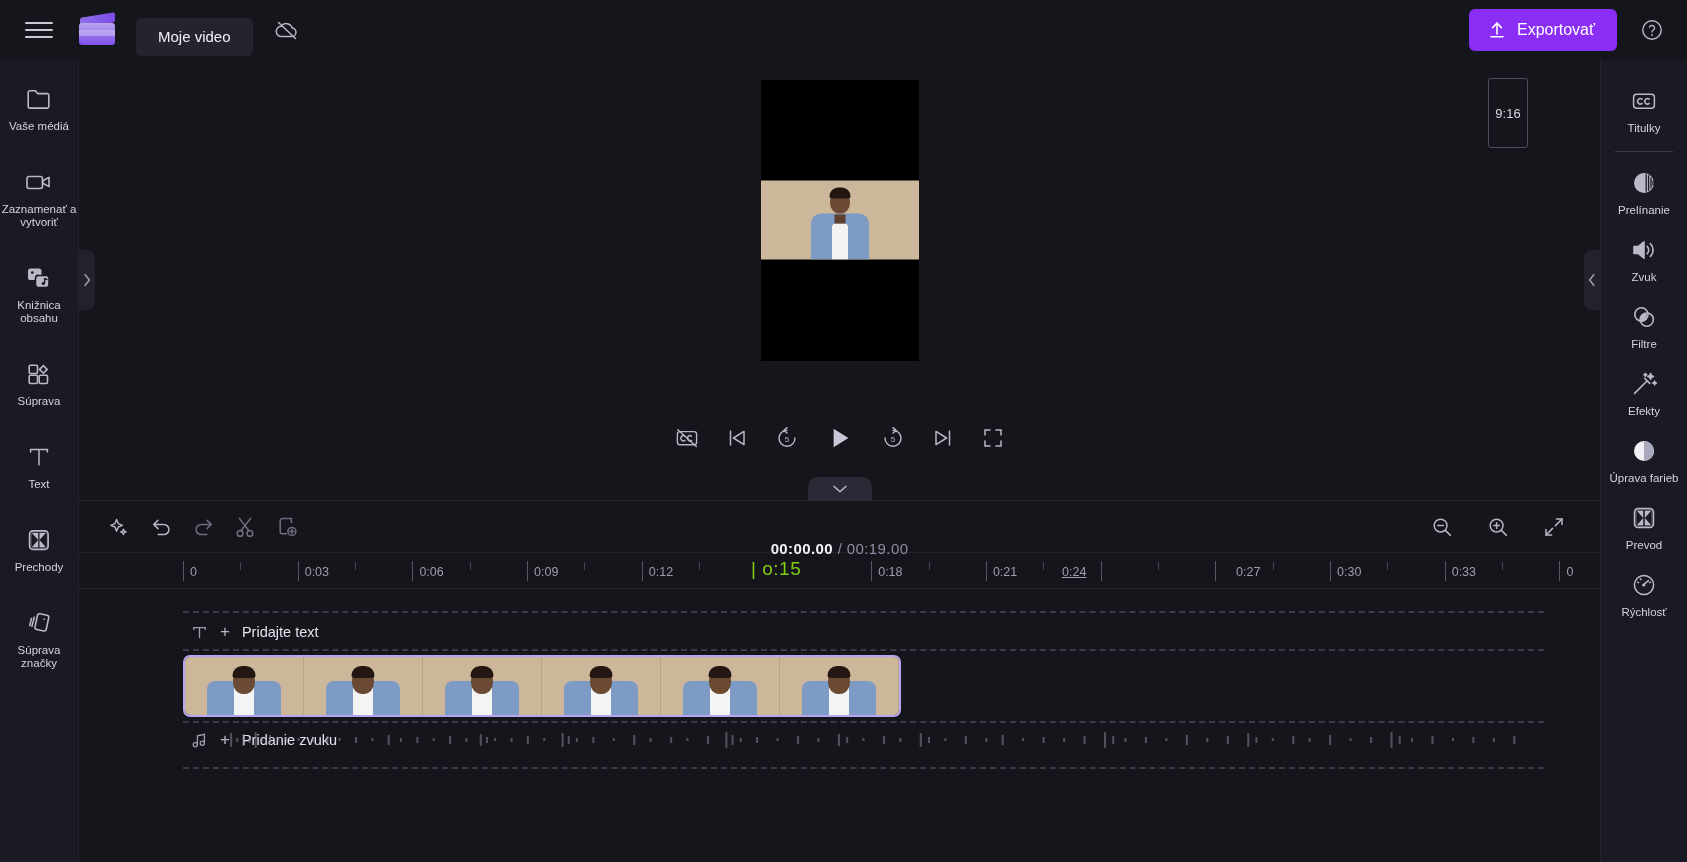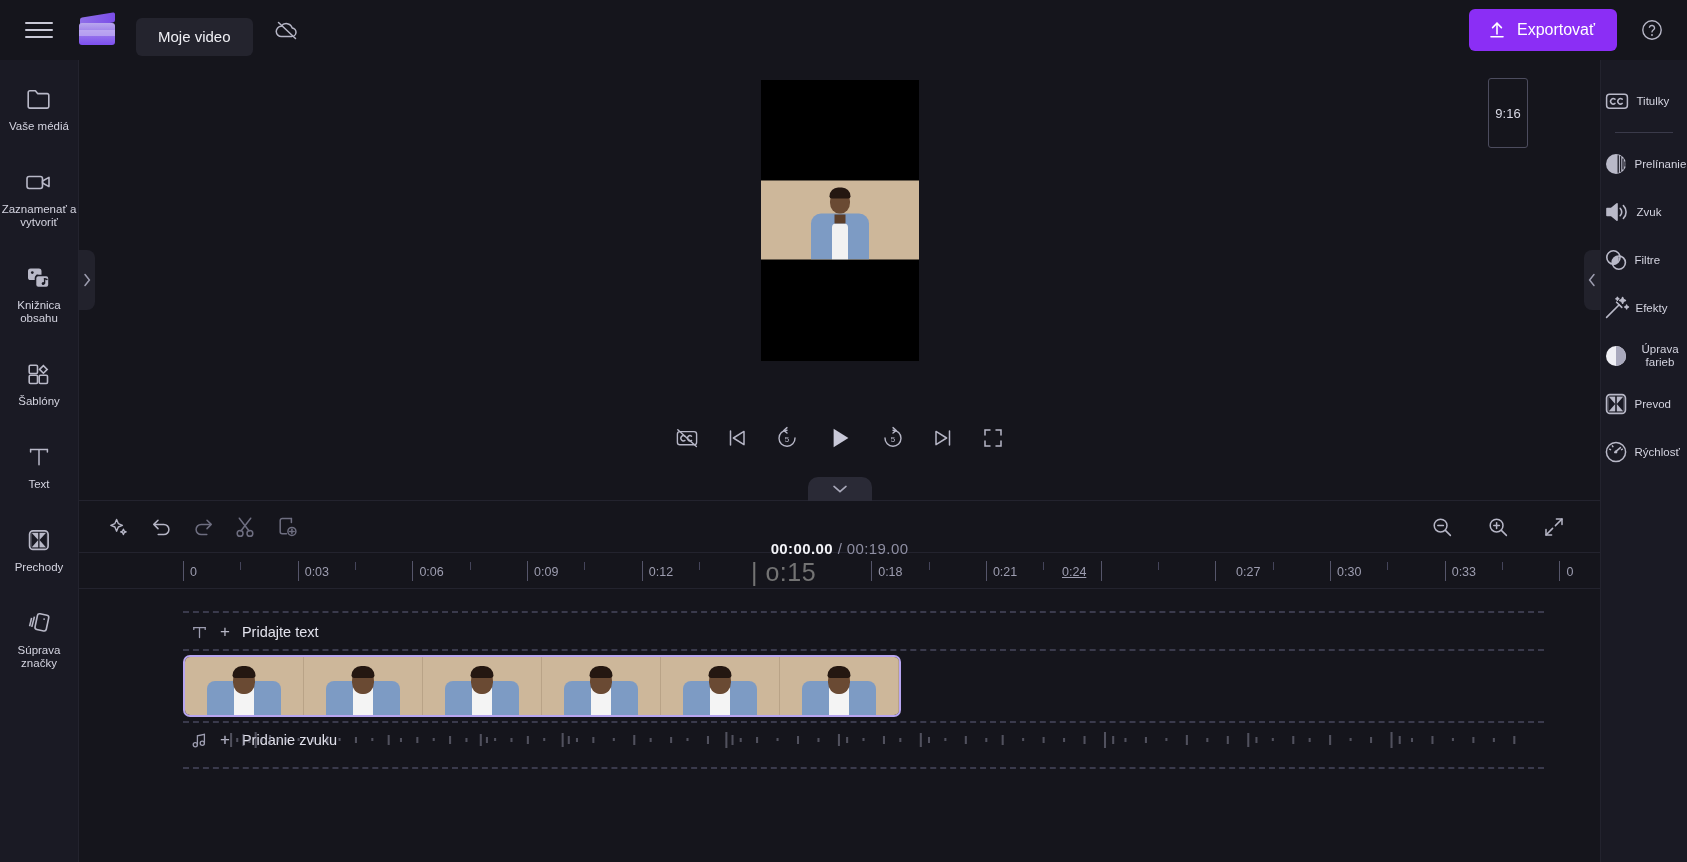--- a/index.html
+++ b/index.html
@@ -126,21 +126,21 @@
   .time-readout .sep, .time-readout .tot { color:#8e8ea2; }
   .tb-right { margin-left:auto; display:flex; align-items:center; gap: 14px;}
 
   .ruler {
     height: 36px; position:relative; border-bottom:1px solid #23232e;
     overflow: hidden;
   }
   .tick-major { position:absolute; top:8px; width:1px; height:20px; background:#55556a;}
   .tick-minor { position:absolute; top:9px; width:1px; height:8px; background:#44445a;}
   .tick-lbl { position:absolute; top:12px; font-size:12.5px; color:#9d9db0; }
-  .hover-lbl { position:absolute; top:5px; font-size:25px; color:#737373; letter-spacing:.5px;}
+  .hover-lbl { position:absolute; top:5px; font-size:19px; color:#84cc16; letter-spacing:.5px;}
 
   .tracks { position:relative; padding-top: 10px; }
   .track { position:relative; margin: 0 0 0 0; }
   .dashed {
     position:absolute; left: 104px; right: 56px; height: 0;
     border-top: 2px dashed #3a3a4c;
   }
   .addrow {
     display:flex; align-items:center; gap: 12px;
     height: 34px; padding-left: 112px; color:#e2e2ec; font-size: 14.5px;
@@ -162,21 +162,21 @@
 
   .wave { position:absolute; left:104px; right:56px; height: 34px; opacity:.5; }
   .wave svg { width:100%; height:100%; display:block; }
 
   
   .rightrail {
     width: 87px; flex: 0 0 87px; background:#1a1a24; border-left:1px solid #23232e;
     padding-top: 16px; display:flex; flex-direction:column; align-items:center;
     position: relative; z-index: 20;
   }
-  .rr-item { width:87px; padding: 10px 2px 8px; display:flex; flex-direction:row; align-items:center; gap:6px; cursor:pointer;}
+  .rr-item { width:87px; padding: 10px 2px 8px; display:flex; flex-direction:column; align-items:center; gap:6px; cursor:pointer;}
   .rr-item .ic { height:30px; display:flex; align-items:center; justify-content:center; color:#b9b9c8;}
   .rr-item .lbl { font-size:11.5px; line-height:13px; color:#d4d4e0; text-align:center; max-width:84px;}
   .rr-sep { width: 58px; height:1px; background:#3a3a4a; margin: 8px 0 6px;}
   svg { display:block; }
 </style>
 </head>
 <body>
 
 <div class="app">
 
@@ -268,21 +268,21 @@
 
       <div class="rail-item">
         <span class="ic">
           <svg width="28" height="26" viewBox="0 0 28 26" fill="none" stroke="#b9b9c8" stroke-width="1.6">
             <rect x="4.2" y="4.2" width="8.3" height="8.3" rx="1.2"></rect>
             <rect x="4.2" y="14.2" width="8.3" height="8.3" rx="1.2"></rect>
             <rect x="14.2" y="14.2" width="8.3" height="8.3" rx="1.2"></rect>
             <path d="M14.6 8.4 18.4 4.6l3.8 3.8-3.8 3.8Z"></path>
           </svg>
         </span>
-        <span class="lbl">Šablóny</span>
+        <span class="lbl">Súprava</span>
       </div>
 
       <div class="rail-item">
         <span class="ic">
           <svg width="26" height="26" viewBox="0 0 26 26" fill="none" stroke="#b9b9c8" stroke-width="1.5" stroke-linecap="round">
             <path d="M4.6 5.5h16.8"></path>
               <path d="M13 5.8v15"></path>
               <path d="M4.6 5.5v2.6"></path>
               <path d="M21.4 5.5v2.6"></path>
           </svg>

